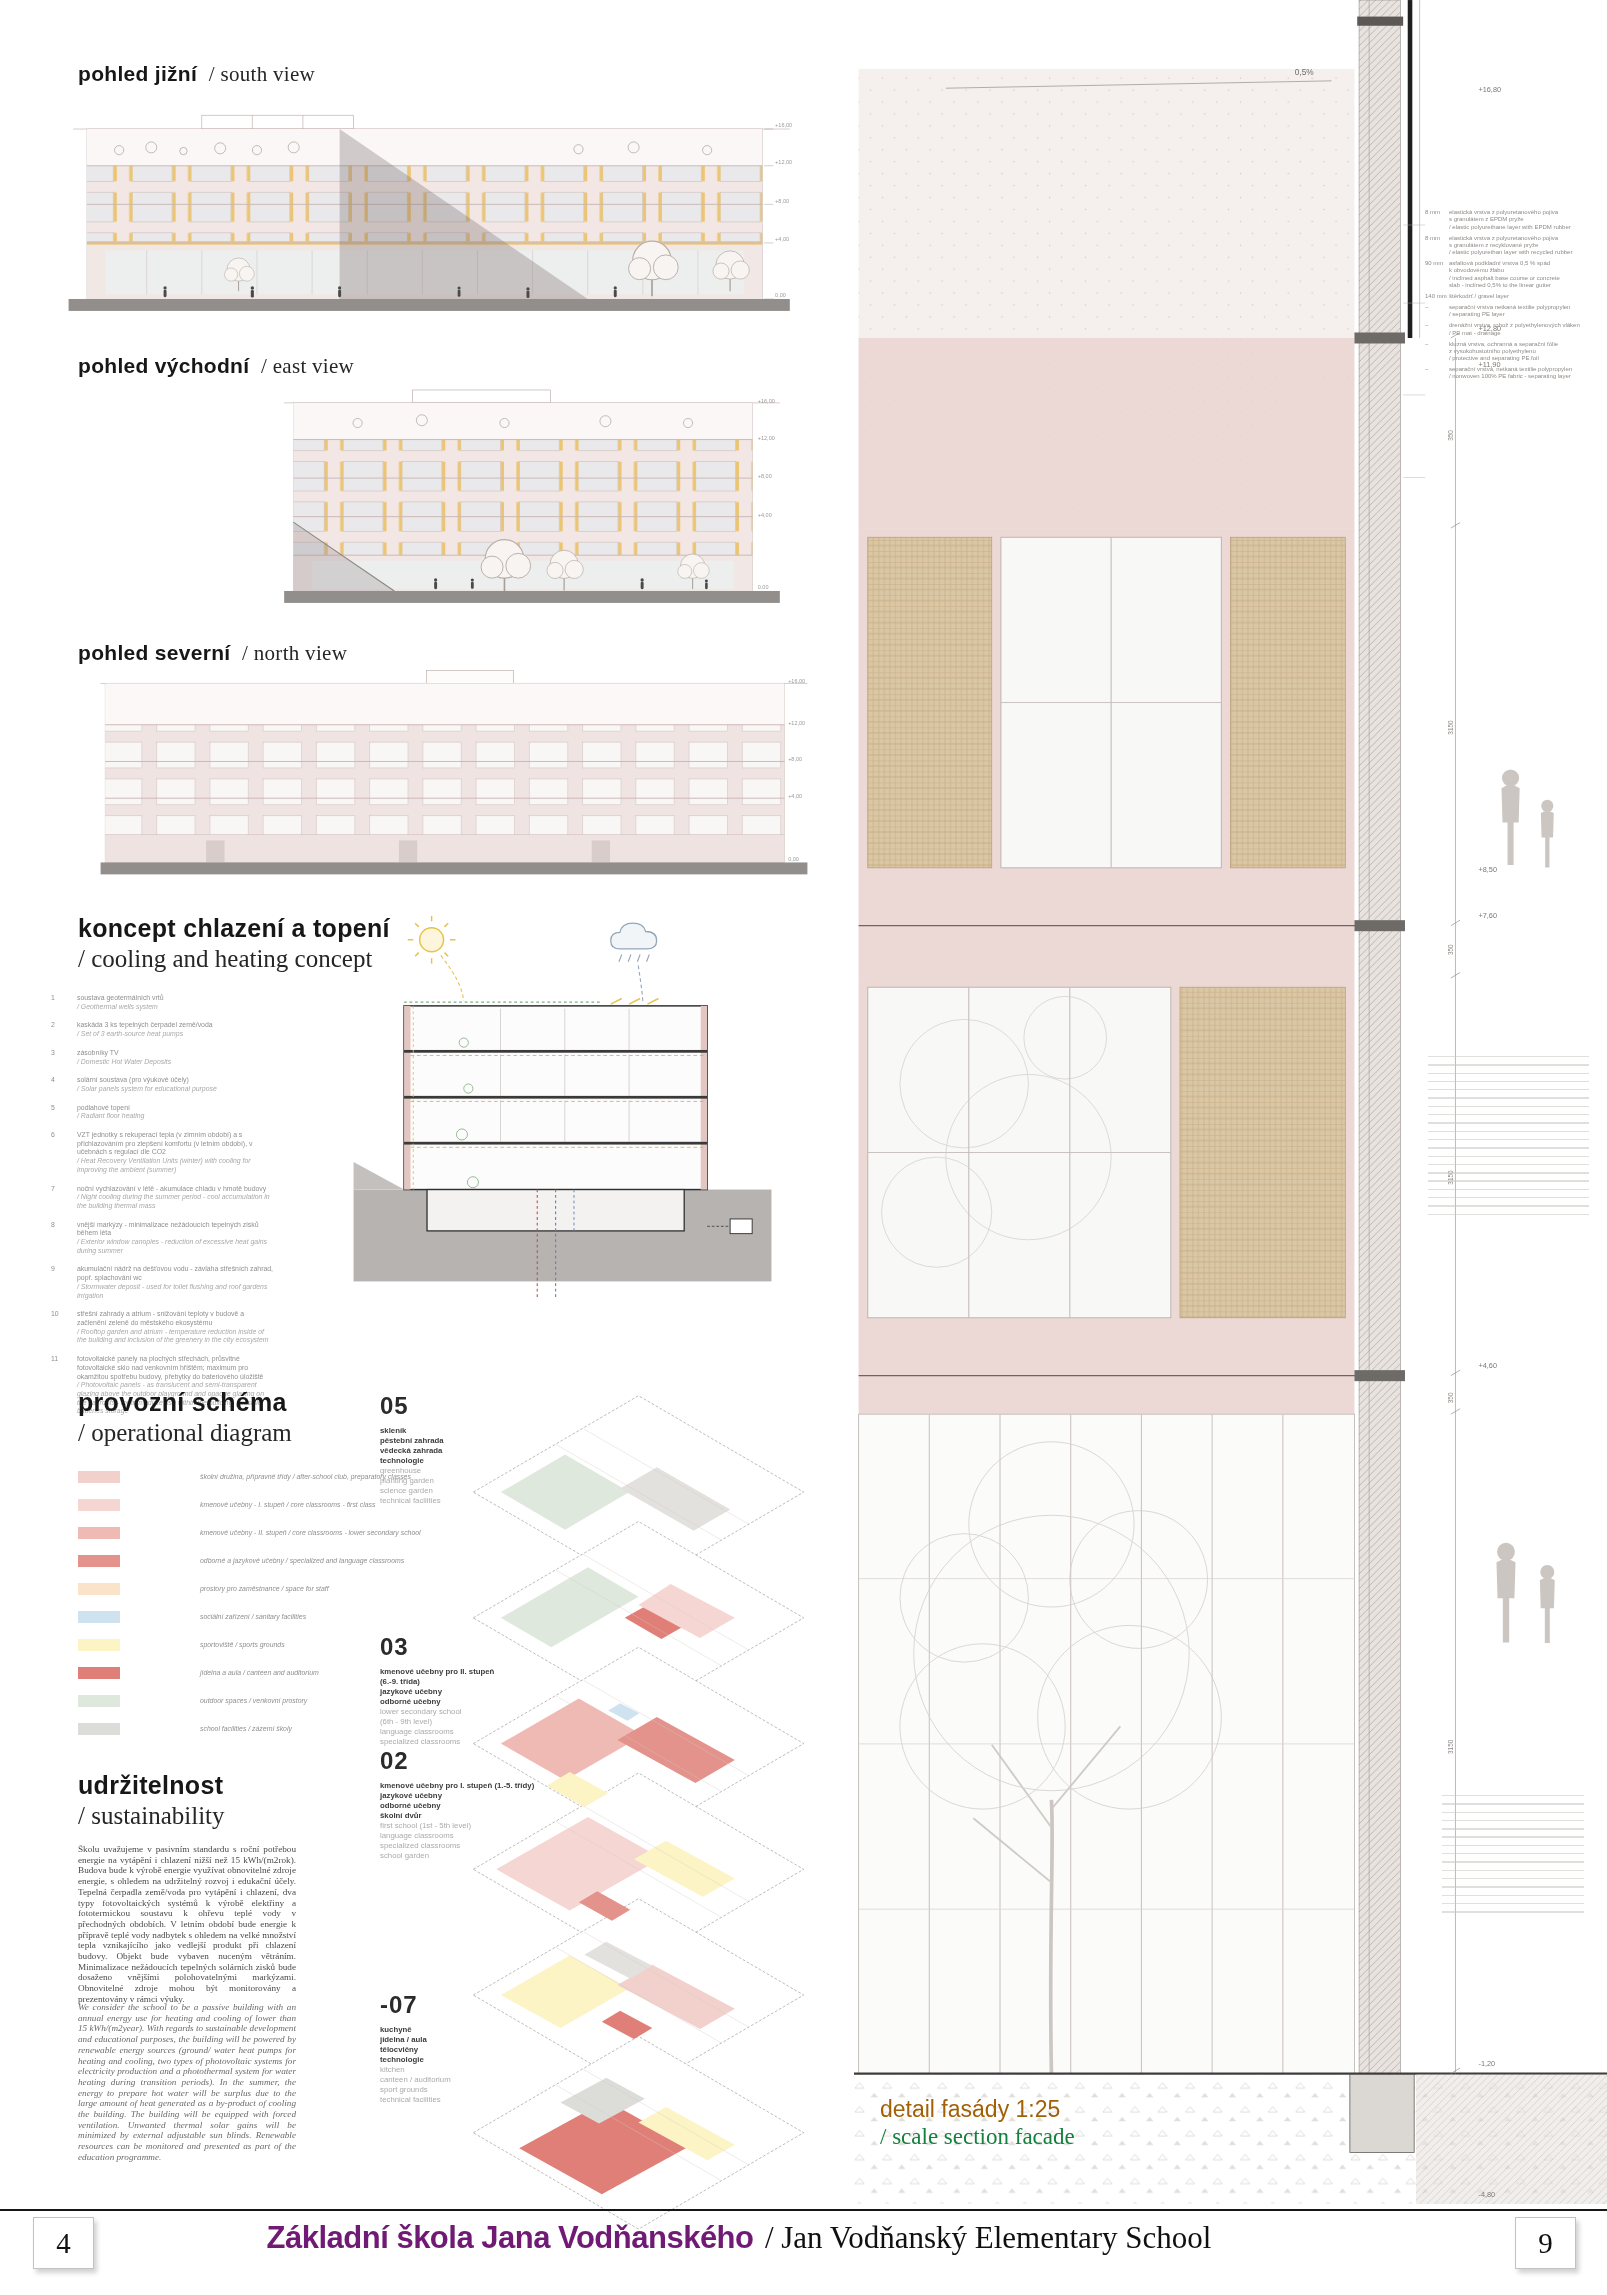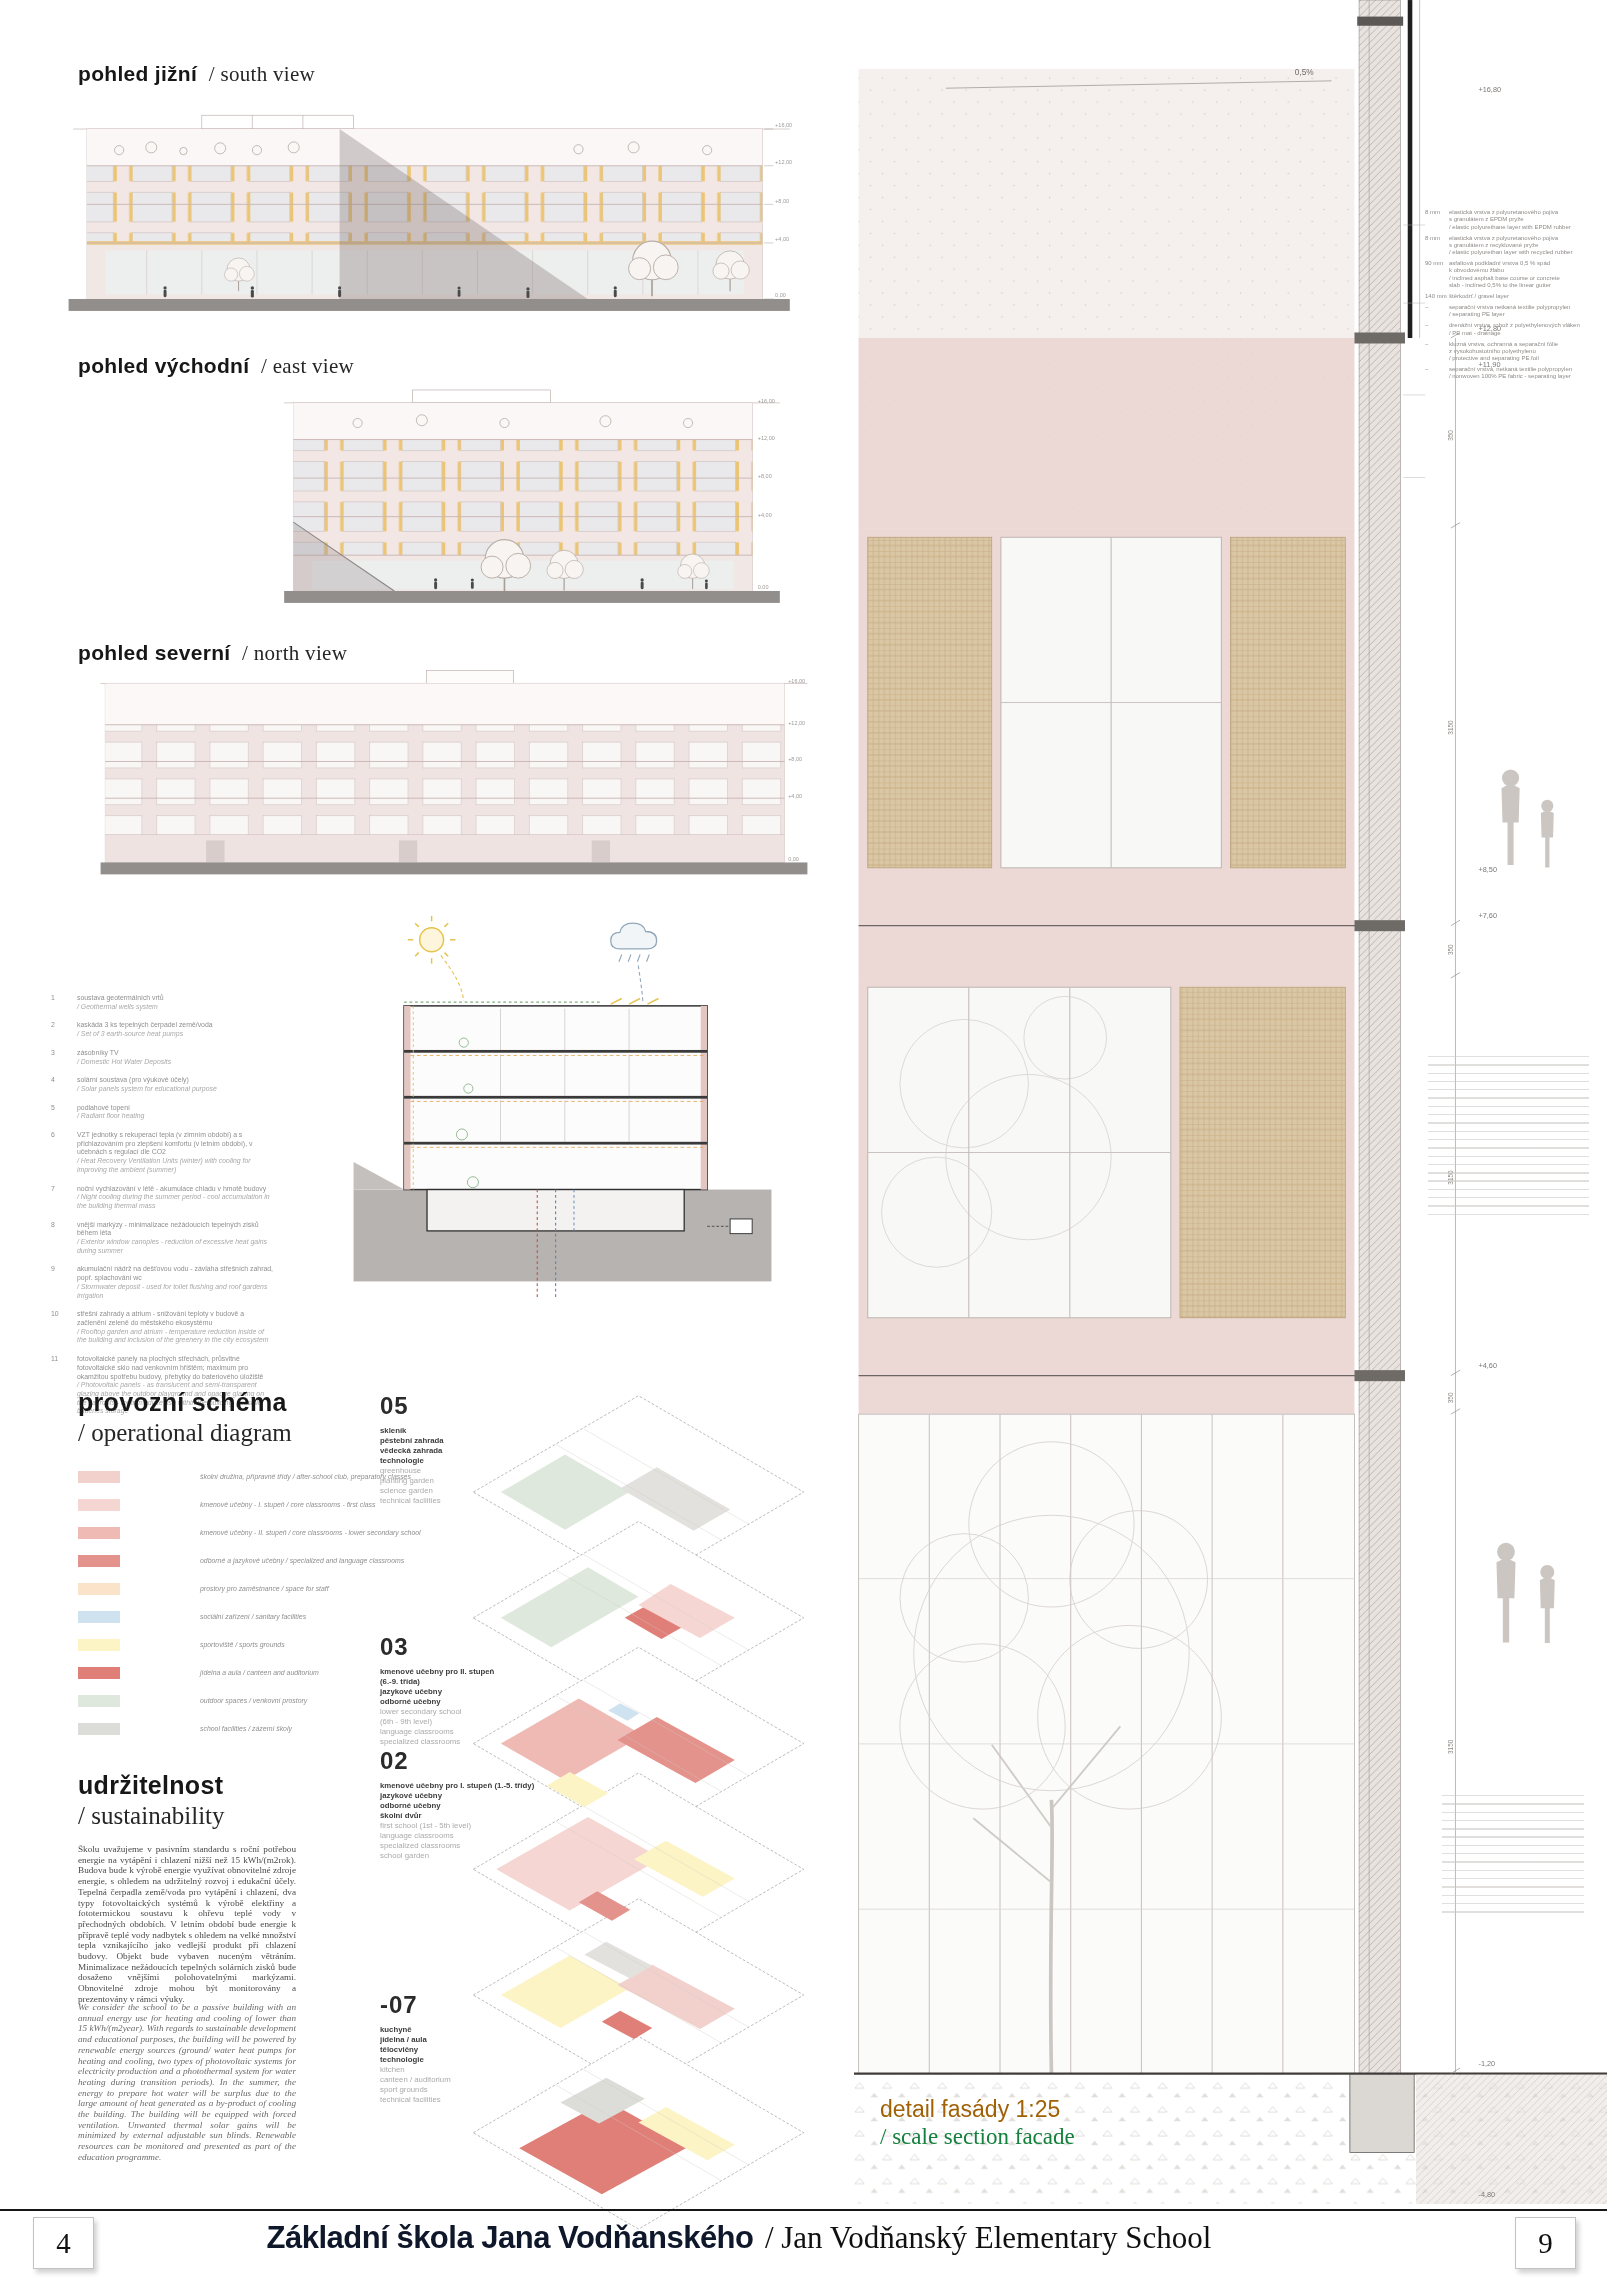--- a/index.html
+++ b/index.html
@@ -38,21 +38,21 @@
   .ph-lines{background:repeating-linear-gradient(to bottom,#c9c5c1 0,#c9c5c1 1.3px,transparent 1.3px,transparent 8.3px);opacity:.55;}
   
   .cap .cz{display:block;font-size:23px;font-weight:400;color:#a16207;}
   .cap .en{display:block;font-family:"Liberation Serif",serif;font-size:23px;color:#15803d;margin-top:1px;}
   
   #footline{position:absolute;left:0;top:2209px;width:1607px;border-top:2.3px solid #161616;}
   .pagebox{position:absolute;top:2217px;width:59px;height:50px;background:#fff;border:0.9px solid #c2c2c2;
            box-shadow:2.8px 3.7px 4.6px rgba(0,0,0,.18);display:flex;align-items:center;justify-content:center;
            font-family:"Liberation Serif",serif;font-size:29px;color:#111;}
   #maintitle{position:absolute;left:0;top:2220px;width:1478px;text-align:center;white-space:nowrap;}
-  #maintitle .cz{font-size:31px;font-weight:700;letter-spacing:-0.5px;color:#0f172a;}
+  #maintitle .cz{font-size:31px;font-weight:700;letter-spacing:-0.5px;color:#701a75;}
   #maintitle .en{font-family:"Liberation Serif",serif;font-size:31px;color:#101010;margin-left:7.3px;}
   svg text{font-family:"Liberation Sans",sans-serif;}
   .lvl{font-size:6px;fill:#9c9a98;}
 </style>
 </head>
 <body>
 
 <div id="board">
 
   <svg width="0" height="0" style="position:absolute" aria-hidden="true">
@@ -246,20 +246,24 @@
     <rect x="5" y="217" width="770" height="13" fill="#918e8c"></rect>
     <g>
       <text class="lvl" x="754" y="22">+16,00</text>
       <text class="lvl" x="754" y="67">+12,00</text>
       <text class="lvl" x="754" y="107">+8,00</text>
       <text class="lvl" x="754" y="147">+4,00</text>
       <text class="lvl" x="754" y="215">0,00</text>
     </g>
   </svg>
 
+  <div class="abs sec-title" style="left:78px;top:914px">
+    <span class="cz">koncept chlazení a topení</span>
+    <span class="en">/ cooling and heating concept</span>
+  </div>
 
   <div class="abs clist" style="left:51px;top:994px">
     <div class="citem">
         <span class="cnum">1</span>
         <span class="ctxt">
           <span class="cz">soustava geotermálních vrtů</span>
           <span class="en">/ Geothermal wells system</span>
         </span>
       </div>
     <div class="citem">

